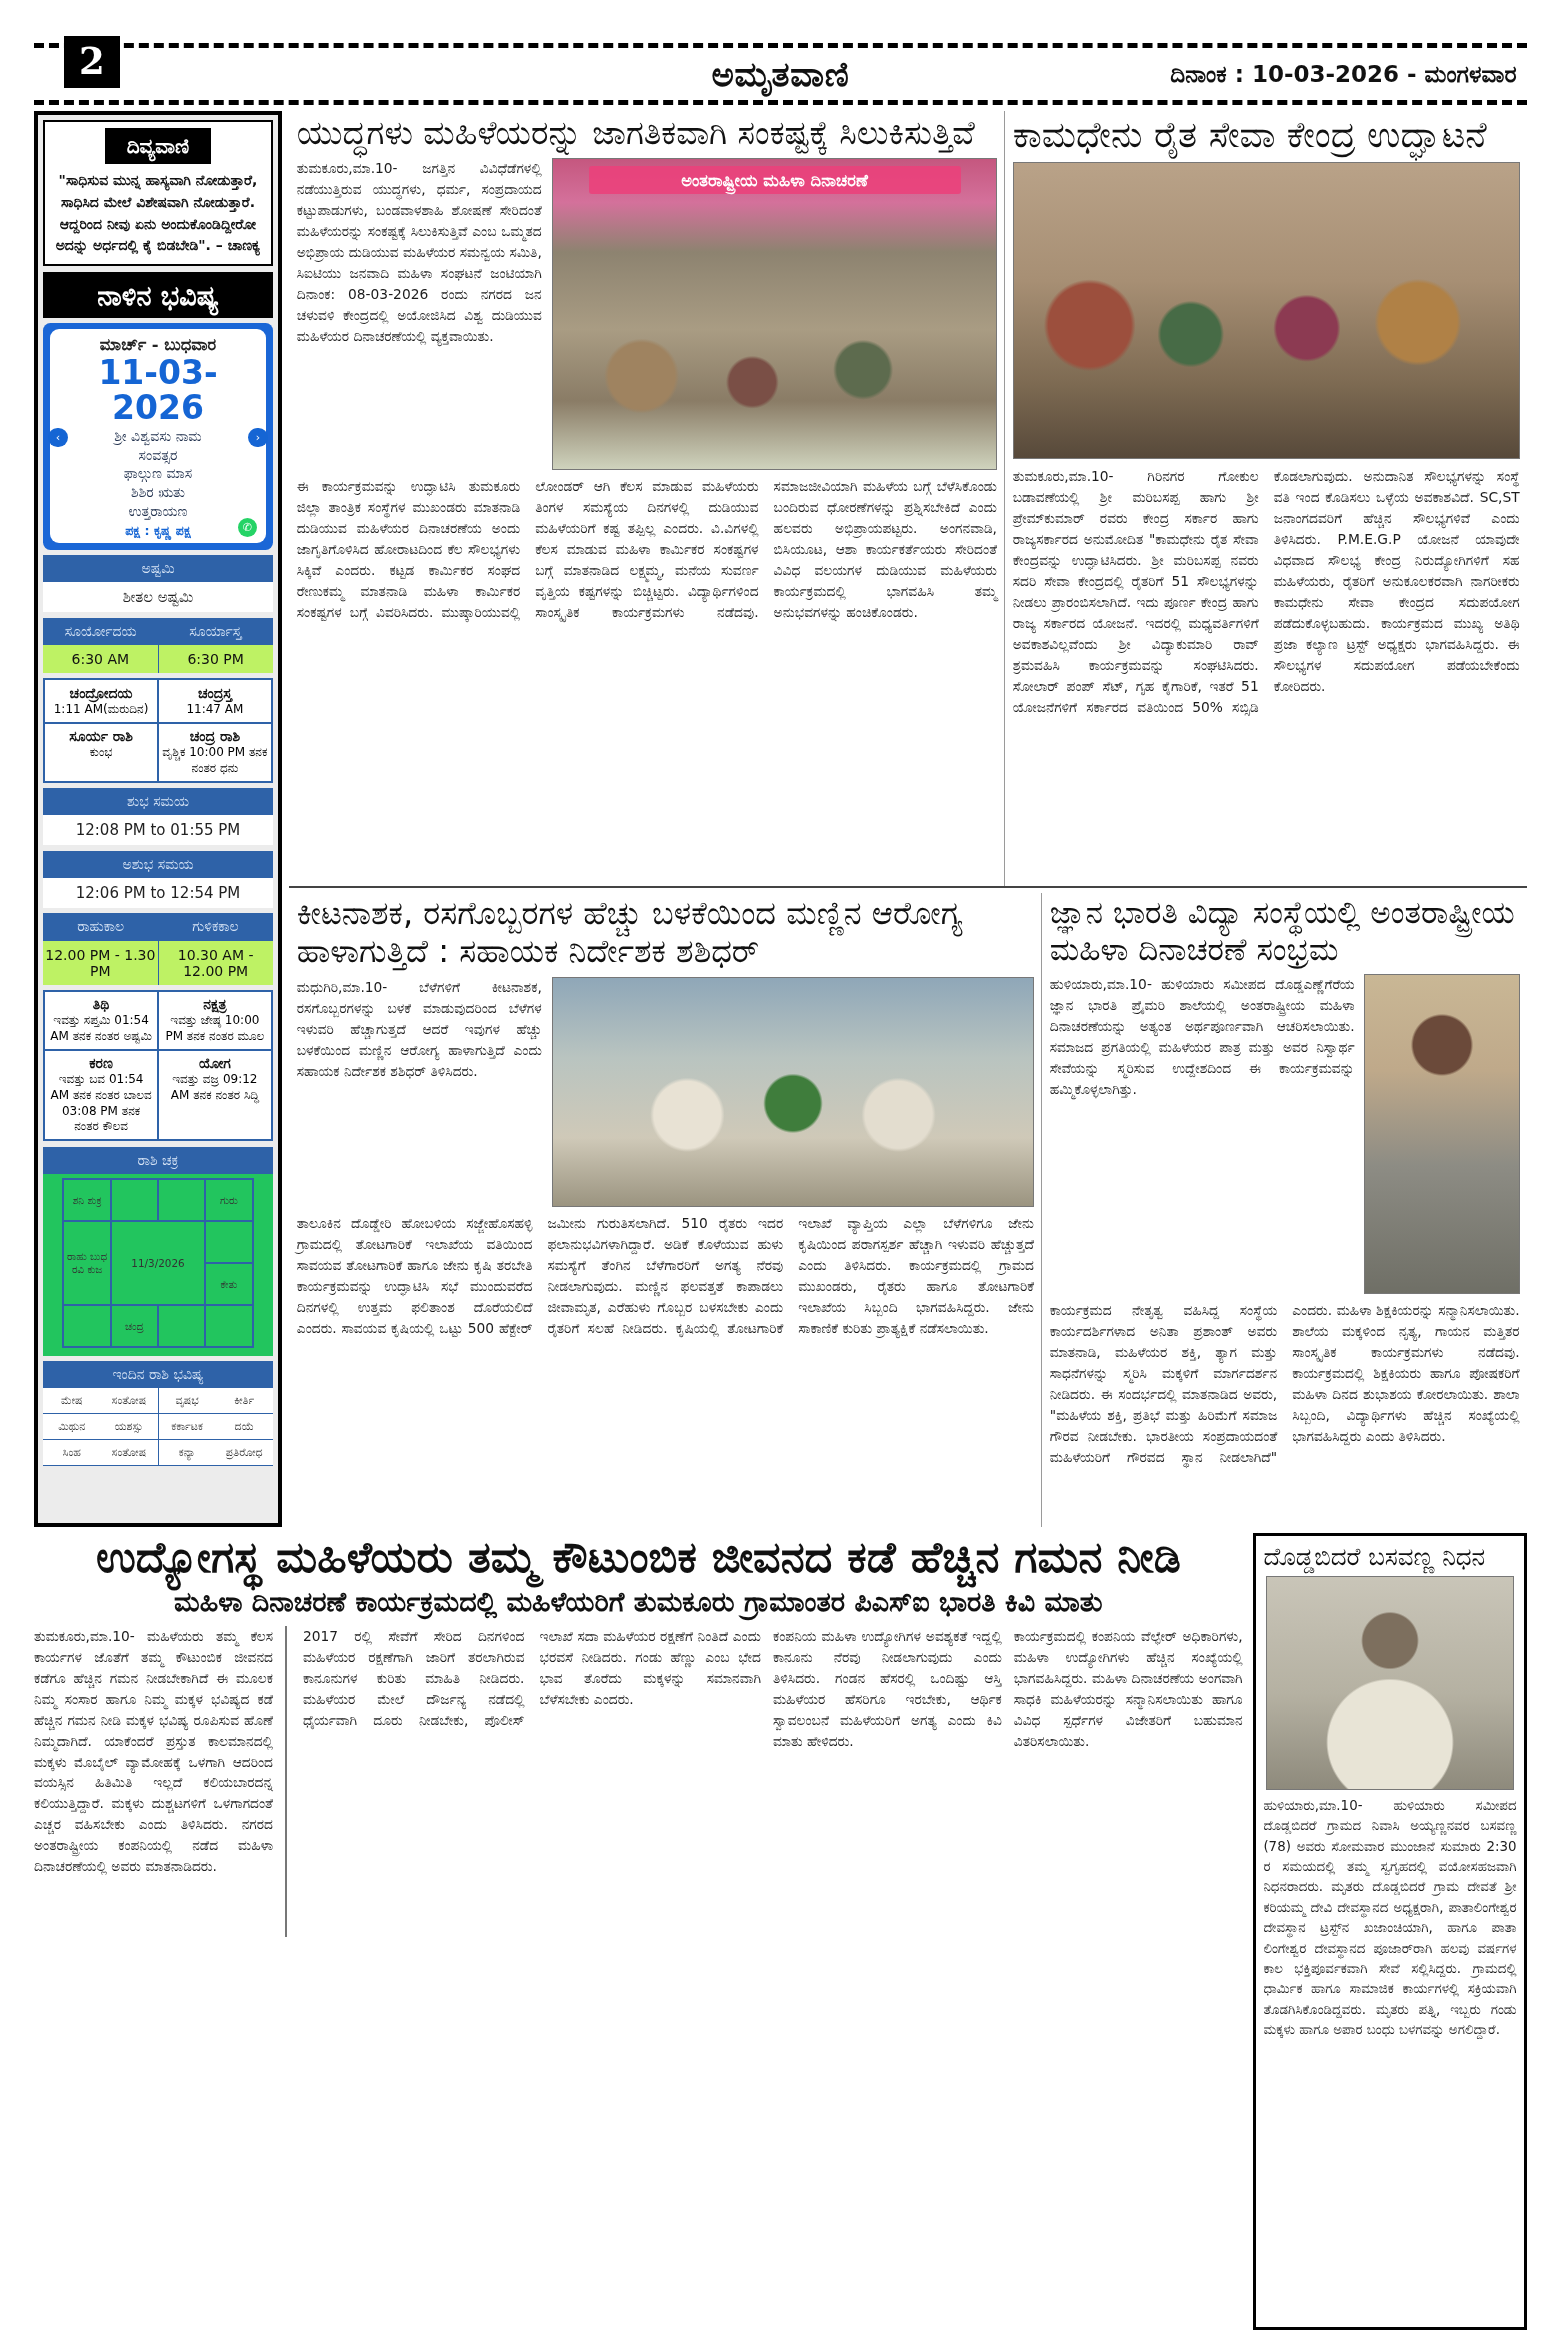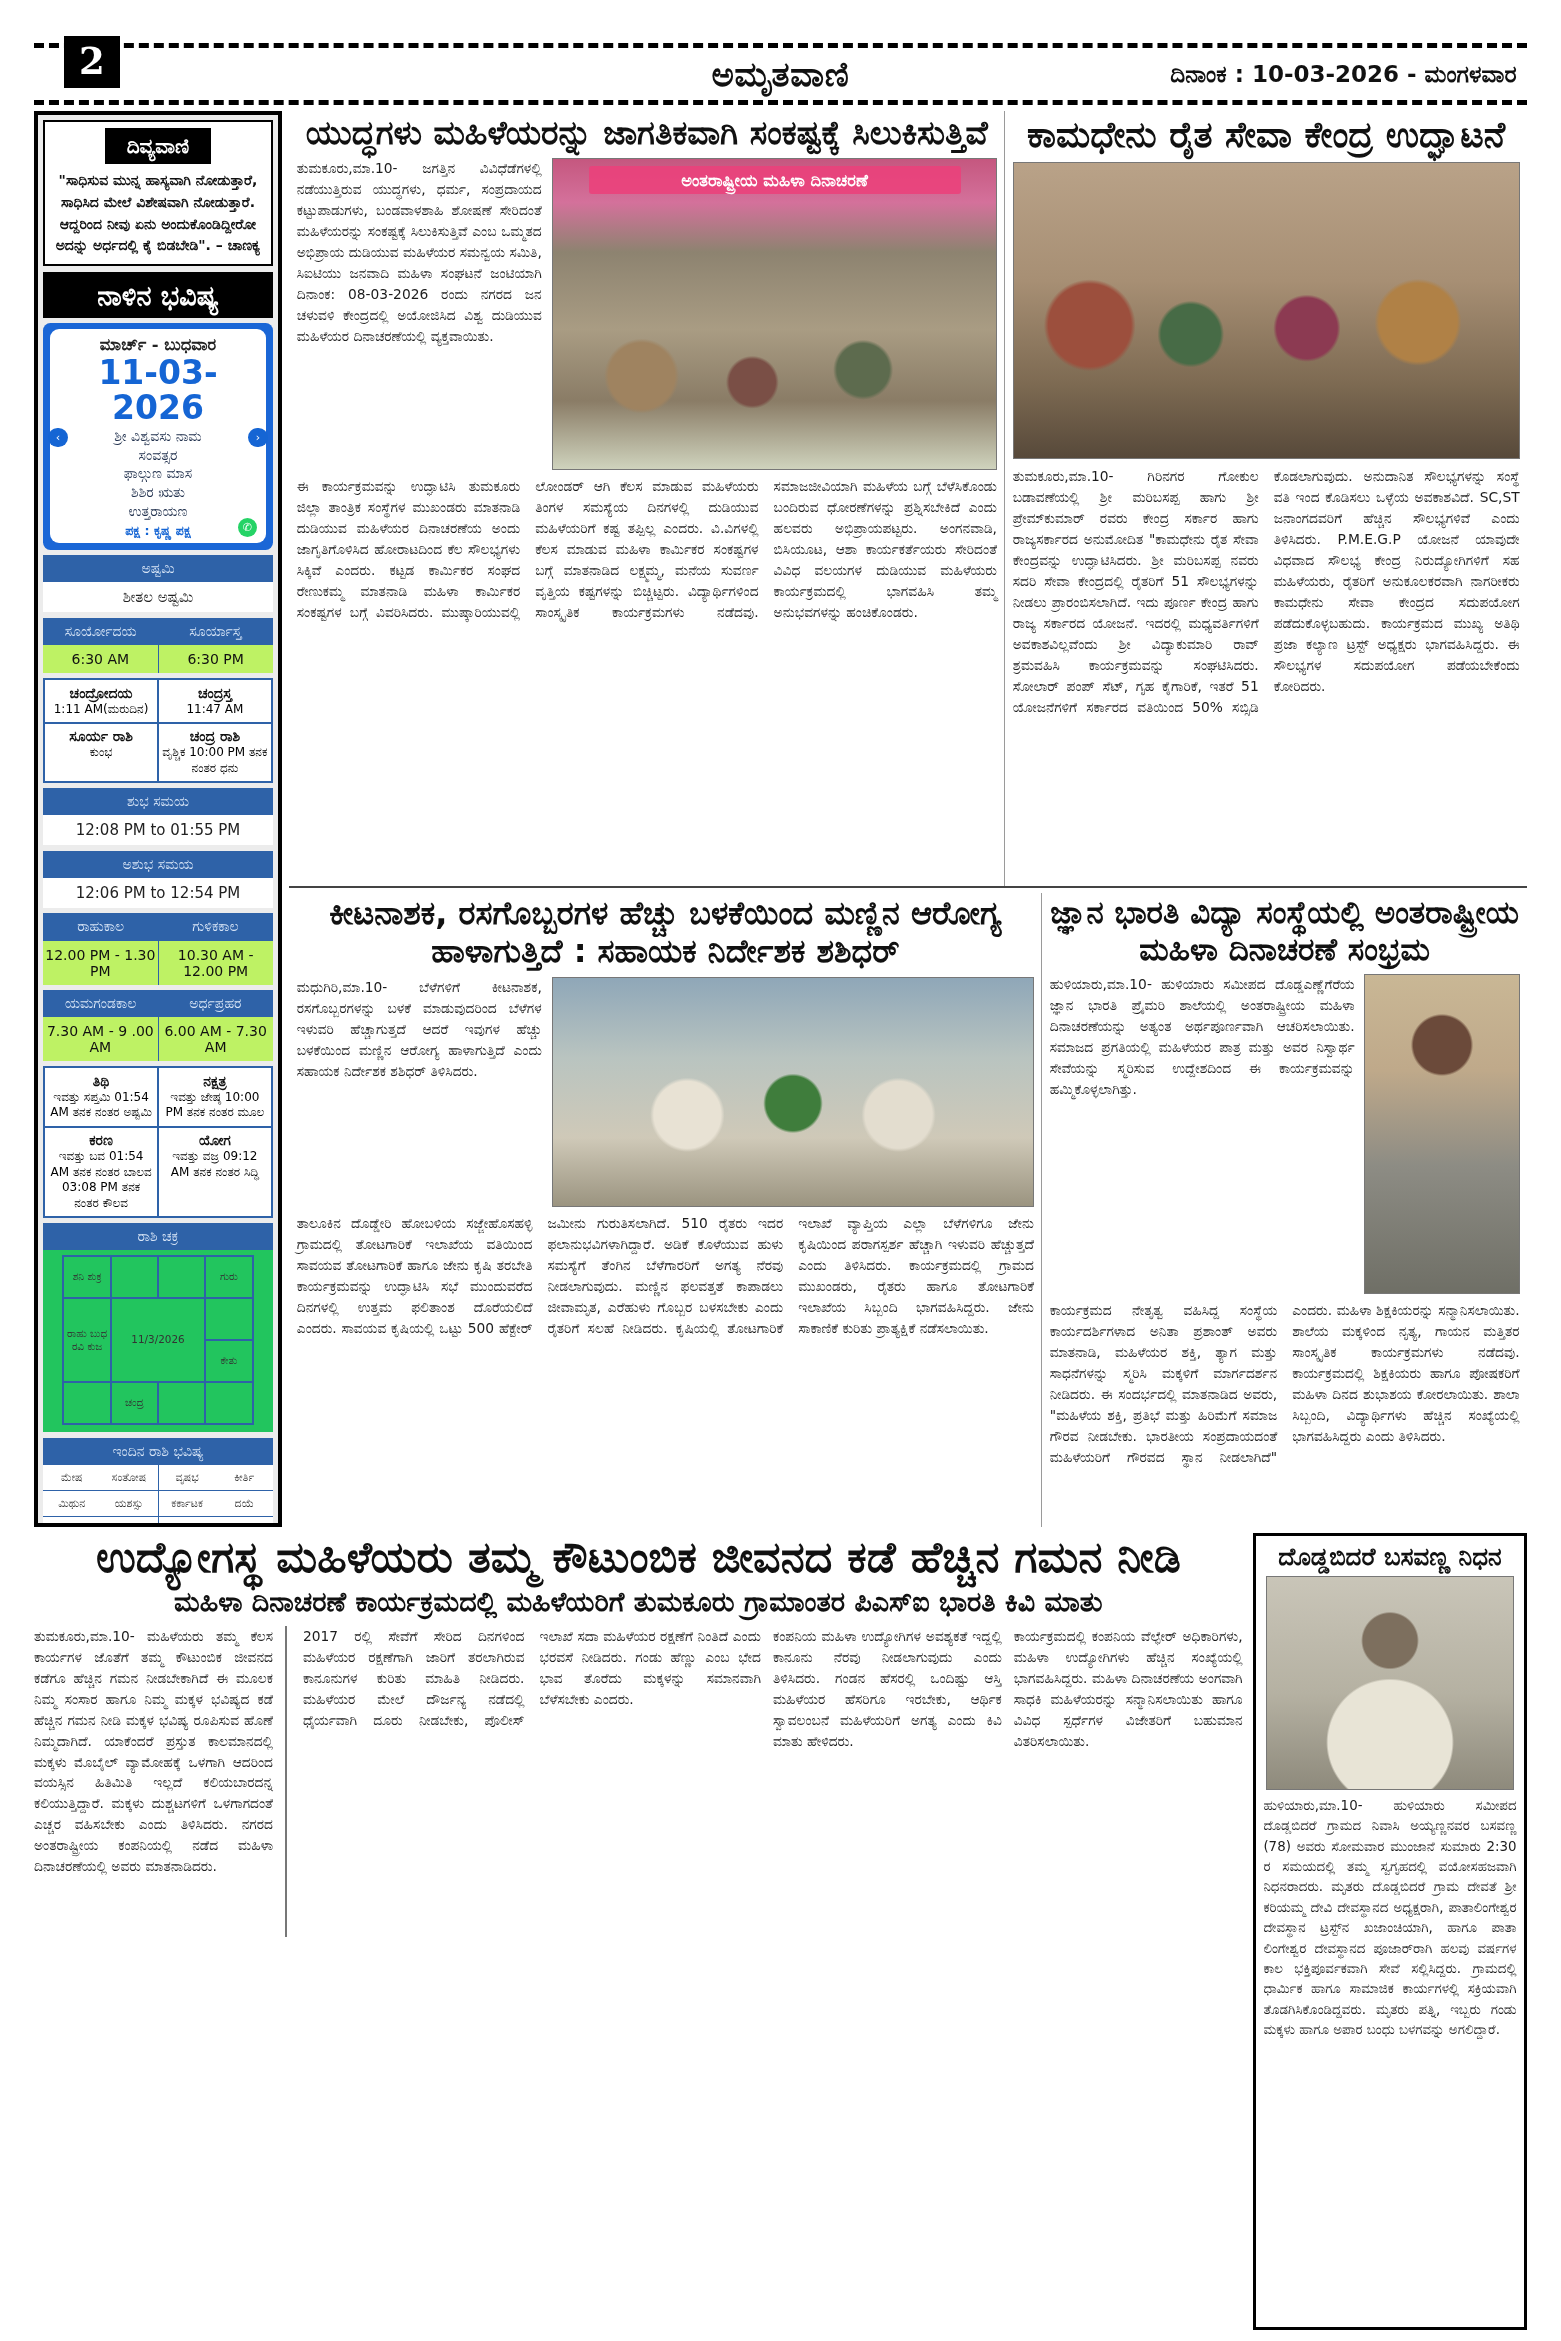--- a/index.html
+++ b/index.html
@@ -65,21 +65,21 @@
   .chakra{display:grid;grid-template-columns:repeat(4,1fr);grid-template-rows:repeat(4,42px);border:0.7px solid var(--accent)}
   .chakra div{border:0.7px solid var(--accent);font-size:10.4px;color:#333;display:flex;align-items:center;justify-content:center;text-align:center;padding:1.5px;line-height:1.25}
   .ch-center{grid-column:2/4;grid-row:2/4;font-size:12.6px}
   .ch-left{grid-row:2/4}
   .bhav-table{background:#fff}
   .bhav-row{display:flex;border-bottom:1.5px solid var(--accent)}
   .bhav-row div{flex:1;font-size:11px;color:#333;text-align:center;padding:6px 0.7px}
   .bhav-row div:nth-child(2){border-right:1.5px solid var(--accent)}
 
   
-  .hl{font-weight:bold;text-align:center;line-height:1.2;margin:0 0 6px 0}
+  .hl{font-weight:normal;text-align:left;line-height:1.2;margin:0 0 6px 0}
   .bt{font-size:13.8px;line-height:1.52;text-align:justify;color:#1c1c1c}
   .cols3{column-count:3;column-gap:15px}
   .cols2{column-count:2;column-gap:15px}
   .ph{border:0.7px solid #777;position:relative;overflow:hidden}
 
   .row-top{display:flex;height:775px}
   .art{padding:1.5px 7.4px;overflow:hidden}
   .a1{width:715px}
   .a1 .hl{font-size:33px}
   .a1-top{display:flex;gap:10.4px;margin-bottom:6px}
@@ -220,30 +220,20 @@
         <div class="two-head">
           <div>ರಾಹುಕಾಲ</div>
           <div>ಗುಳಿಕಕಾಲ</div>
         </div>
         <div class="two-val">
           <div>12.00 PM - 1.30 PM</div>
           <div>10.30 AM - 12.00 PM</div>
         </div>
       </div>
 
-      <div>
-        <div class="two-head">
-          <div>ಯಮಗಂಡಕಾಲ</div>
-          <div>ಅರ್ಧಪ್ರಹರ</div>
-        </div>
-        <div class="two-val">
-          <div>7.30 AM - 9 .00 AM</div>
-          <div>6.00 AM - 7.30 AM</div>
-        </div>
-      </div>
 
       <div class="grid2">
         <div><span class="g-h">ತಿಥಿ</span><br>
              <span class="g-v">ಇವತ್ತು ಸಪ್ತಮಿ 01:54 AM ತನಕ ನಂತರ ಅಷ್ಟಮಿ</span></div>
         <div><span class="g-h">ನಕ್ಷತ್ರ</span><br>
              <span class="g-v">ಇವತ್ತು ಜೇಷ್ಠ 10:00 PM ತನಕ ನಂತರ ಮೂಲ</span></div>
         <div><span class="g-h">ಕರಣ</span><br>
              <span class="g-v">ಇವತ್ತು ಬವ 01:54 AM ತನಕ ನಂತರ ಬಾಲವ 03:08 PM ತನಕ ನಂತರ ಕೌಲವ</span></div>
         <div><span class="g-h">ಯೋಗ</span><br>
              <span class="g-v">ಇವತ್ತು ವಜ್ರ 09:12 AM ತನಕ ನಂತರ ಸಿದ್ಧಿ</span></div>

